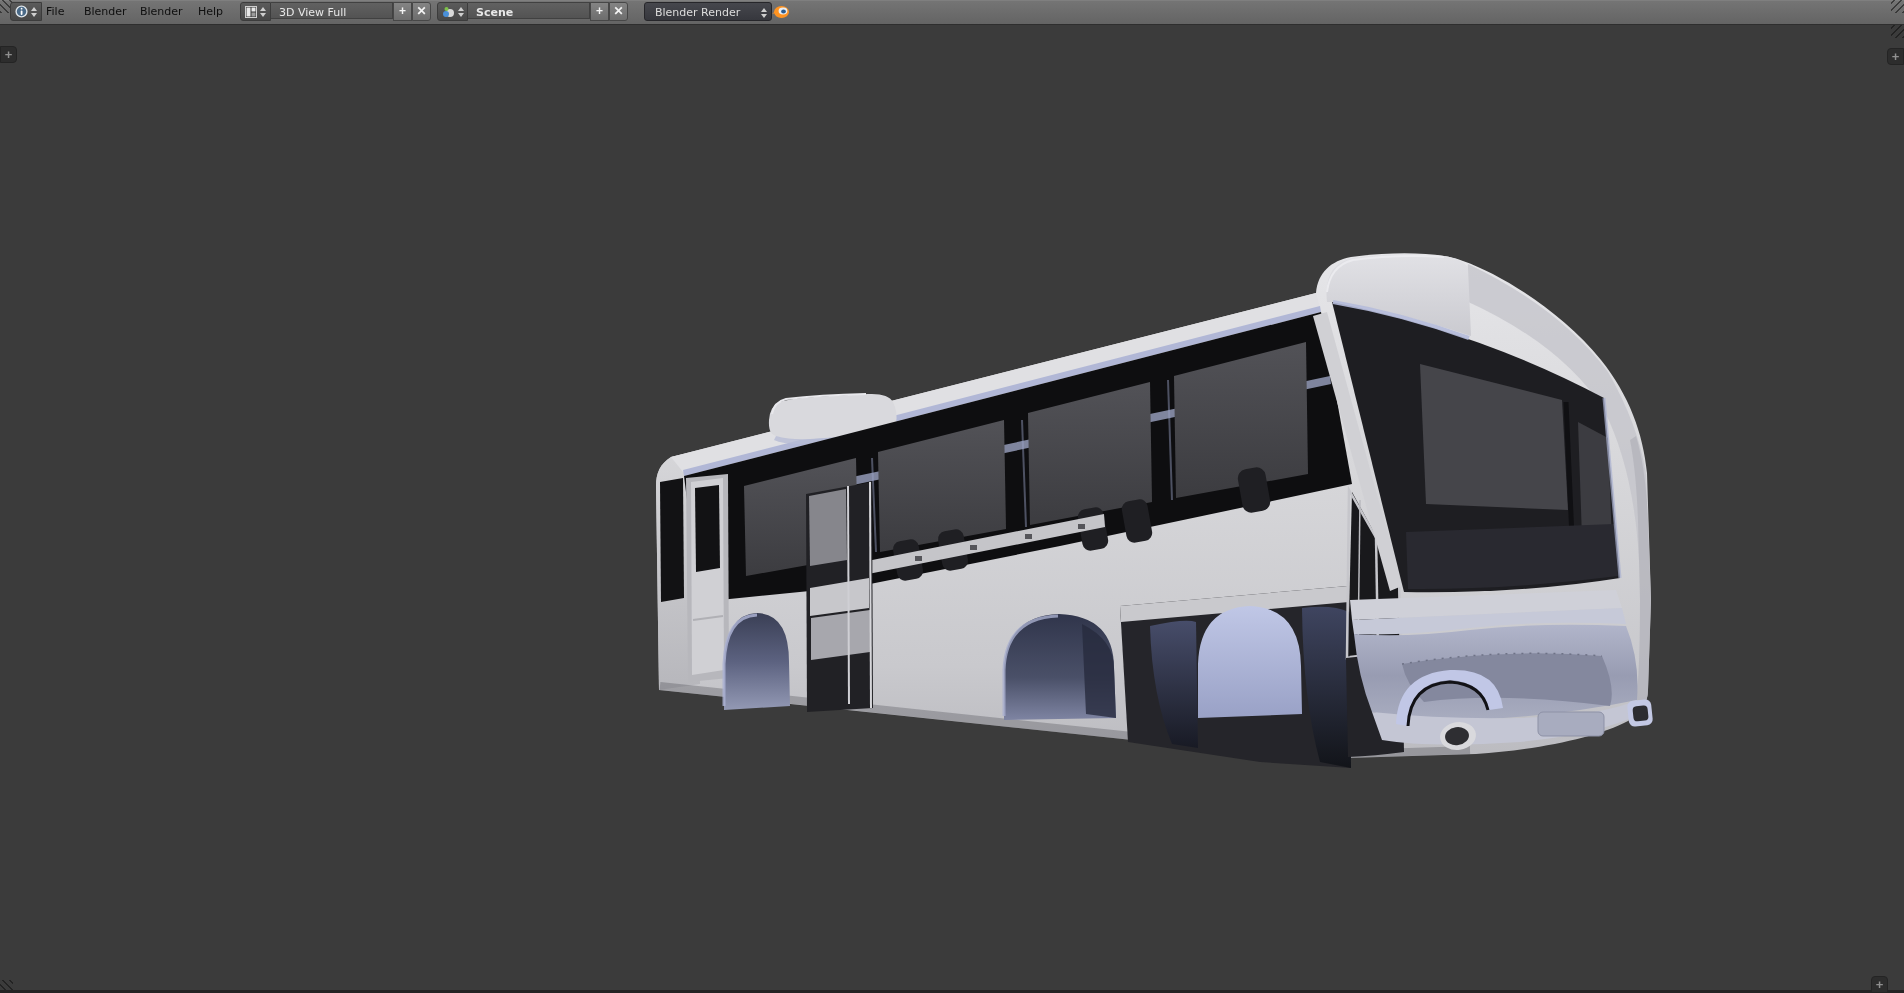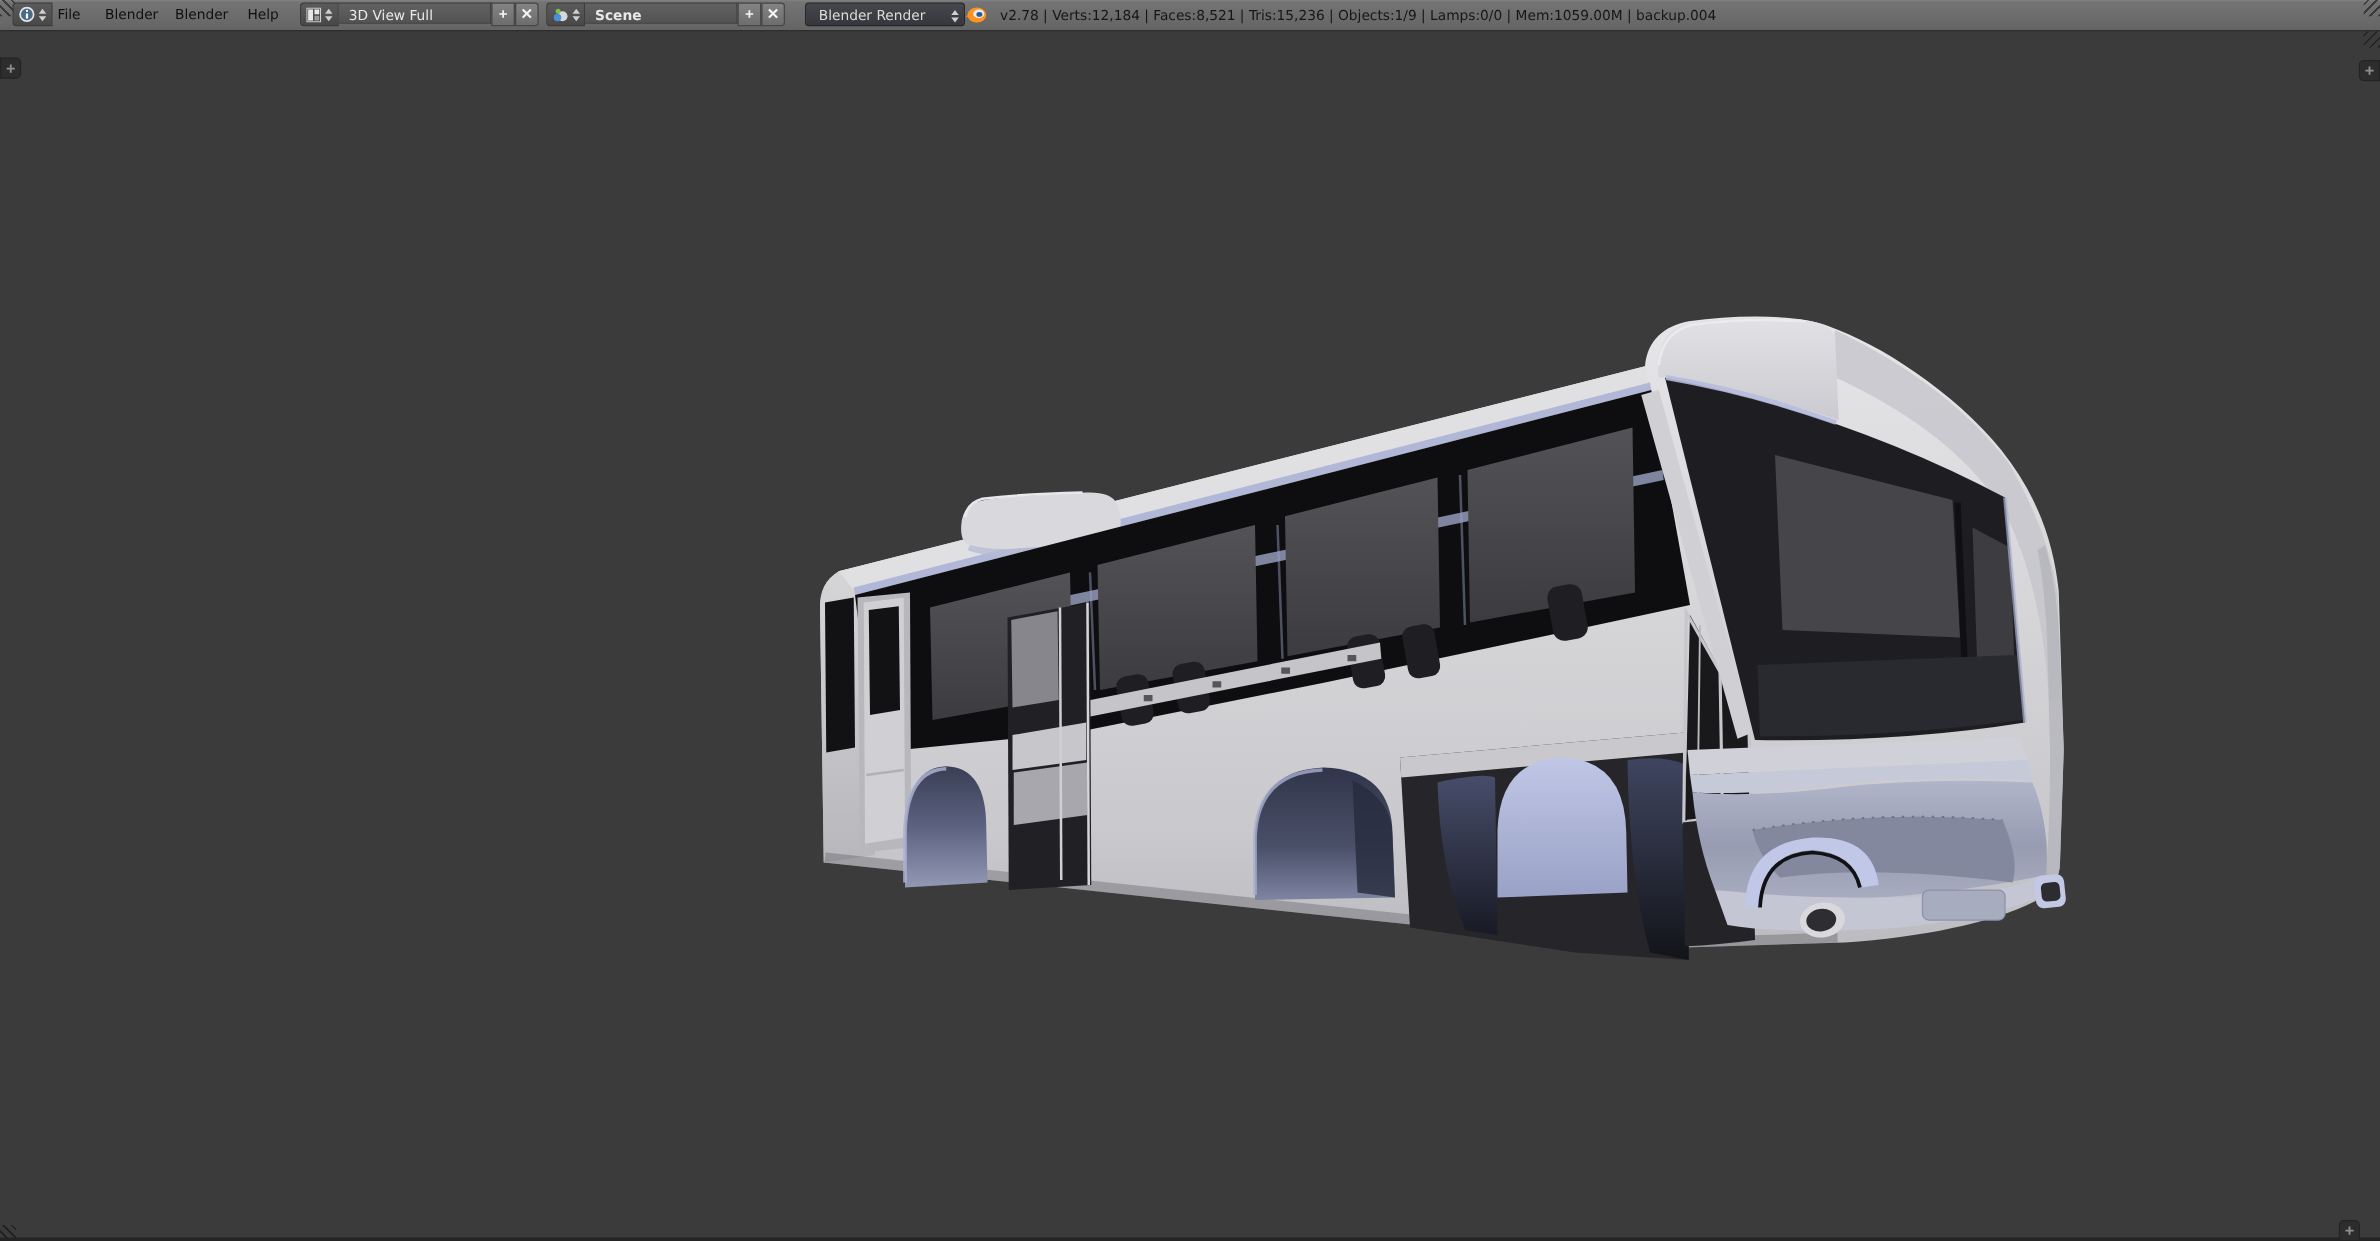--- a/index.html
+++ b/index.html
@@ -322,21 +322,20 @@
         </span>
     </div>
 
     <svg class="logo" width="19" height="16" viewBox="0 0 19 16">
       <ellipse cx="10.5" cy="8" rx="7.5" ry="6" fill="#ff9321"></ellipse>
       <path d="M1,10 L8,4 L10,7 Z" fill="#ff9321"></path>
       <ellipse cx="12" cy="7" rx="4.4" ry="3.4" fill="#e8eef5"></ellipse>
       <ellipse cx="12.5" cy="7.5" rx="2.4" ry="1.9" fill="#2c5c8f"></ellipse>
     </svg>
 
-    <div class="stats">v2.78 | Verts:12,184 | Faces:8,521 | Tris:15,236 | Objects:1/9 | Lamps:0/0 | Mem:1059.00M | backup.004</div>
   </div>
 
   <div class="grip fw" style="right:0;top:25px;"></div>
   <div class="grip" style="left:0;bottom:0;"></div>
   <button class="vplus left">+</button>
   <button class="vplus right">+</button>
   <button class="vplus br">+</button>
   <div class="bottom-edge"></div>
 
 </div>

